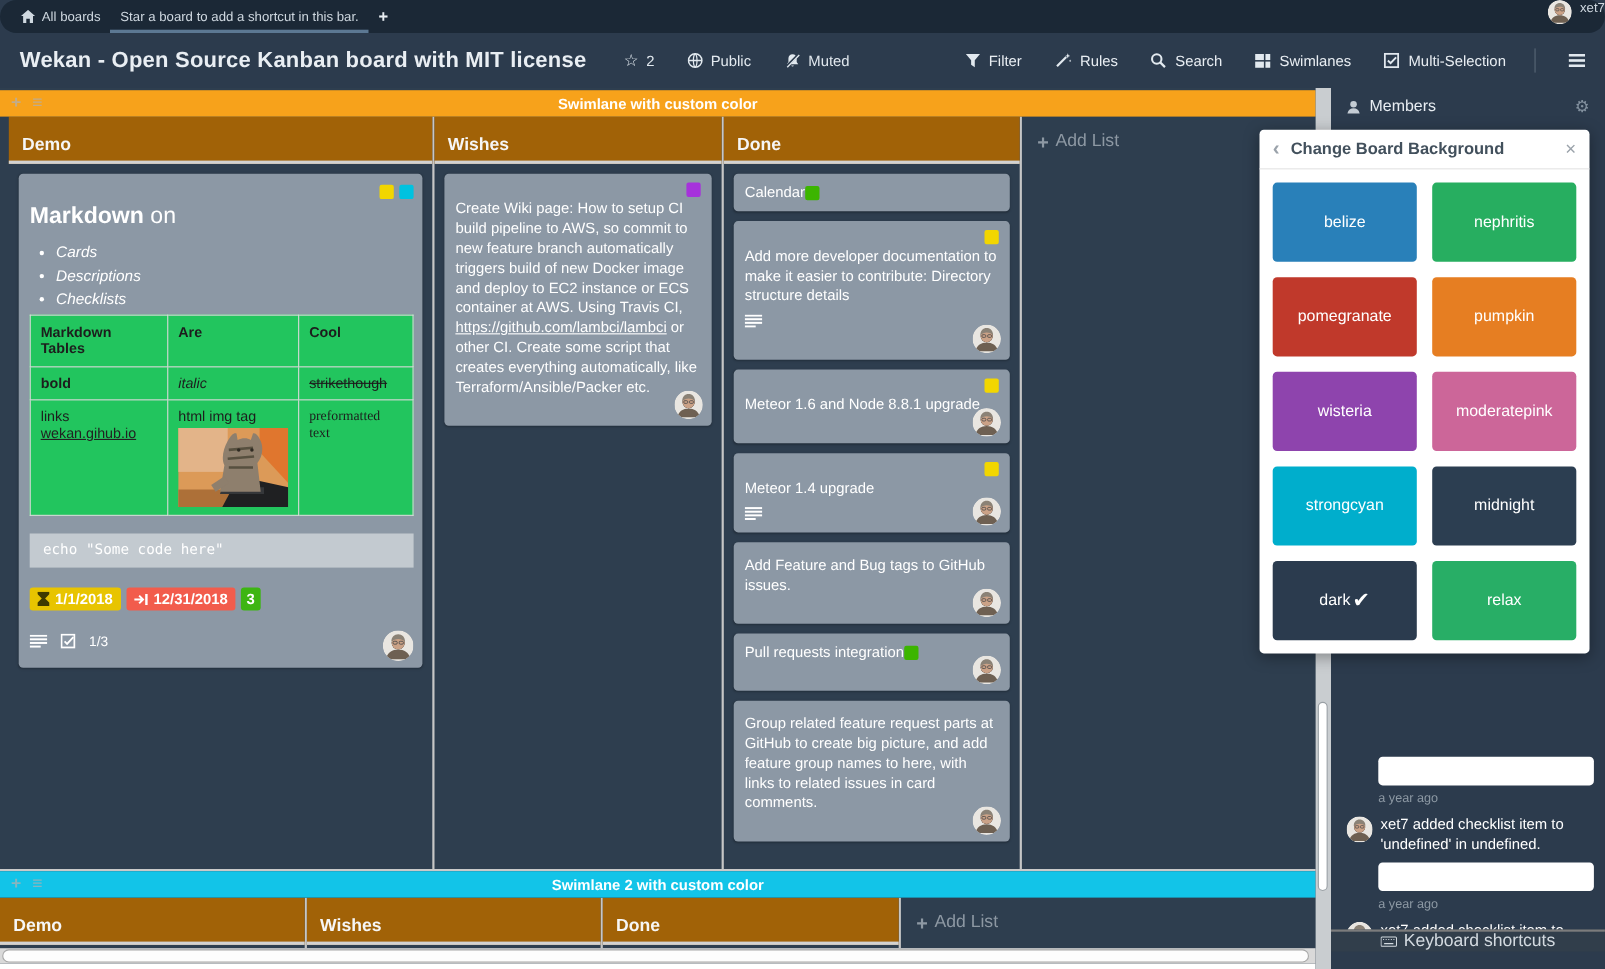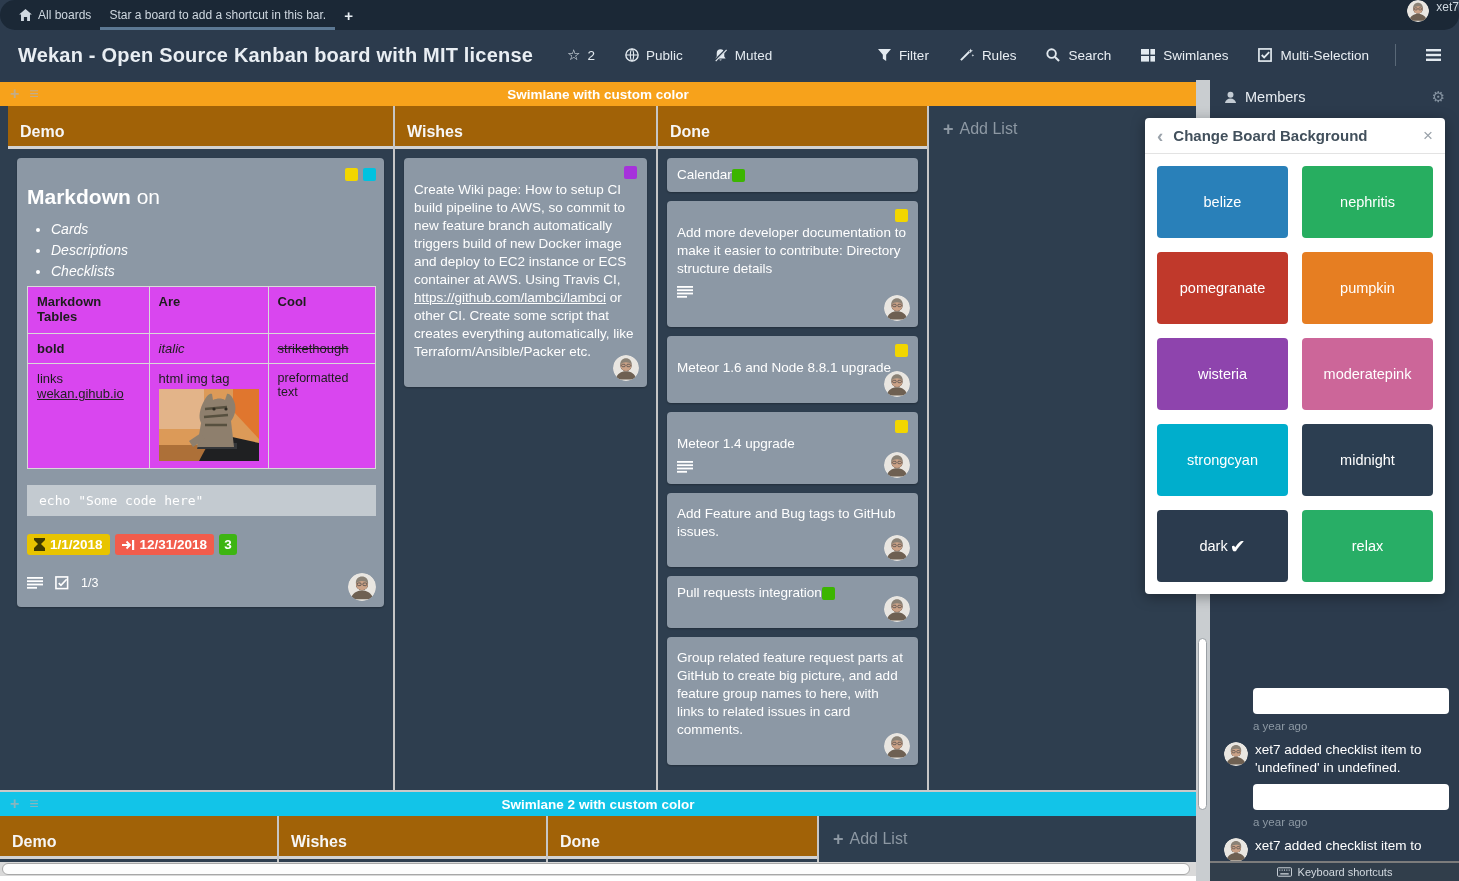--- a/index.html
+++ b/index.html
@@ -65,25 +65,25 @@
   .chip { width:13px; height:13px; border-radius:2px; display:inline-block; flex:none; }
   .card-avatar { position:absolute; right:8px; bottom:6px; }
   .ctext { line-height:18px; }
   .clink { color:#fff; text-decoration:underline; }
 
   
   .md-card { padding:10px 8px 10px 10px; }
   .md-title { font-size:21px; font-weight:normal; margin:4px 0 10px; }
   .md-title b { font-weight:bold; }
   .md-card ul { margin:0 0 4px 8px; padding-left:16px; font-style:italic; font-size:14px; line-height:21px; }
-  .md-table { width:100%; border-collapse:collapse; background:#d946ef; color:#1d1d1d; font-size:13px; }
+  .md-table { width:100%; border-collapse:collapse; background:#22c55e; color:#1d1d1d; font-size:13px; }
   .md-table td, .md-table th { border:1px solid #d9d9d9; padding:7px 9px; text-align:left; vertical-align:top; }
   .md-table th { font-weight:bold; height:47px; }
   .strike { text-decoration:line-through; }
-  .mono { font-family:Liberation Sans, sans-serif; font-size:12.5px; }
+  .mono { font-family:Liberation Serif, serif; font-size:12.5px; }
   .tbl-link { color:#222; text-decoration:underline; }
   .cat-img { width:100px; height:72px; display:block; margin-top:3px; }
   .code-block { margin-top:16px; background:#c3cad0; color:#fff; padding:8px 12px;
                 font-family:"DejaVu Sans Mono","Liberation Mono",monospace; font-size:13px; }
   .badges { margin-top:18px; display:flex; gap:5px; align-items:center; }
   .badge { height:21px; border-radius:3px; padding:0 7px; display:flex; align-items:center; gap:5px;
            color:#fff; font-weight:bold; font-size:13.5px; }
   .b-start { background:#e8c400; } .b-due { background:#f25c4c; } .b-count { background:#3db512; padding:0 5px; }
   .md-footer { margin-top:14px; display:flex; align-items:center; gap:12px; height:28px; }
   .chk-label { font-size:12.5px; color:#fff; }
@@ -113,23 +113,23 @@
             color:#fff; font-size:14.5px; cursor:pointer; }
   .swatch .tick { font-size:19px; margin-left:2px; }
 
   .activity { position:absolute; left:14px; right:12px; top:604px; color:#fff; }
   .a-input { width:196px; height:26px; border:none; border-radius:4px; background:#fff; display:block;
              margin:4px 0 6px 29px; outline:none; padding:0 8px; font-size:13px; }
   .a-time { color:#8d99a4; font-size:11.5px; margin:0 0 9px 29px; }
   .a-row { position:relative; padding-left:31px; line-height:18px; font-size:13.5px; margin-bottom:7px; }
   .a-row .avatar { position:absolute; left:0; top:1px; }
 
-  .kbd-bar { position:absolute; left:0; right:0; bottom:0; height:20px; background:#313e4b;
+  .kbd-bar { position:absolute; left:0; right:0; bottom:16px; height:20px; background:#313e4b;
              border-top:2px solid #7c7c7c; display:flex; align-items:center; justify-content:center;
-             gap:6px; color:#d3dae0; font-size:11px; cursor:pointer; }
+             gap:6px; color:#d3dae0; font-size:16px; cursor:pointer; }
 
   .icon { flex:none; display:inline-block; }
   svg { display:block; }
 </style>
 </head>
 <body>
 
 <svg width="0" height="0" style="position:absolute">
   <defs>
     <clipPath id="avclip">

